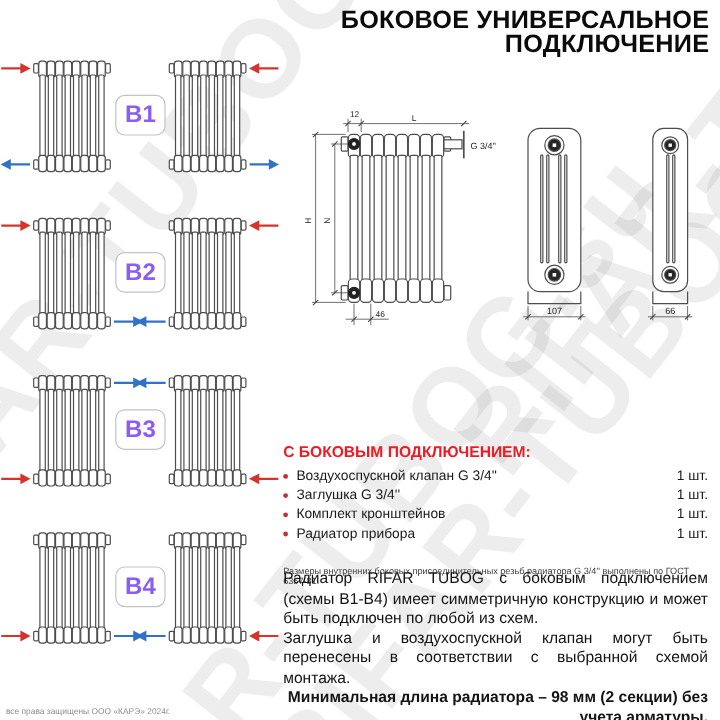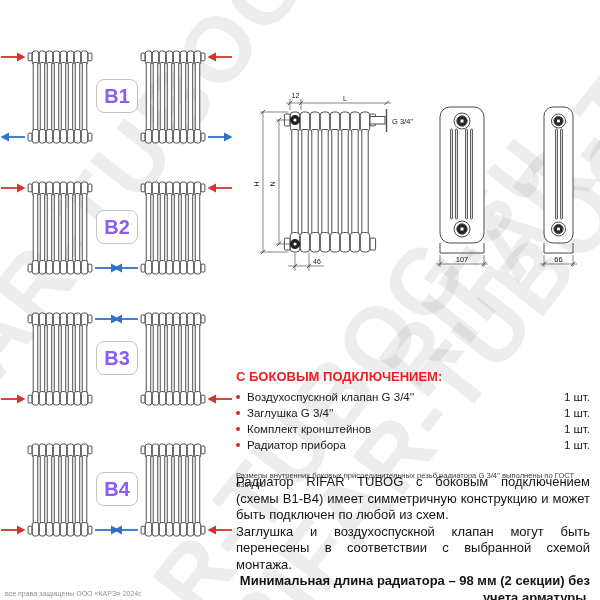--- a/index.html
+++ b/index.html
@@ -50,20 +50,24 @@
 
 <div class="page">
 
   <div class="watermarks">
       <div class="wm" style="left: -120px; top: 430px;">RIFAR-TUBOG.su</div>
       <div class="wm" style="left: 40px; top: 720px;">RIFAR-TUBOG.su</div>
       <div class="wm" style="left: 240px; top: 600px;">RIFAR-TUBOG.su</div>
       <div class="wm" style="left: 400px; top: 330px;">RIFAR-TUBOG.su</div>
     </div>
 
+  <div class="title">
+    <div>БОКОВОЕ УНИВЕРСАЛЬНОЕ</div>
+    <div>ПОДКЛЮЧЕНИЕ</div>
+  </div>
 
   <div class="schemes">
       <div class="scheme-row" style="top: 0px;">
         <div class="rad" style="left: 19px;"><svg viewBox="0 0 66 98" width="66" height="98">
             <g fill="#fff" stroke="#4d4d4d" stroke-width="1" stroke-linejoin="round">
               <rect x="1.0799999999999996" y="5" width="3.9200000000000004" height="7.82" rx="1"></rect>
               <rect x="61" y="5" width="3.9200000000000004" height="7.82" rx="1"></rect>
               <rect x="1.0799999999999996" y="85.18" width="3.9200000000000004" height="7.82" rx="1"></rect>
               <rect x="61" y="85.18" width="3.9200000000000004" height="7.82" rx="1"></rect>
               <rect x="5.3" y="3" width="6.4" height="13.5" rx="2.24"></rect>

